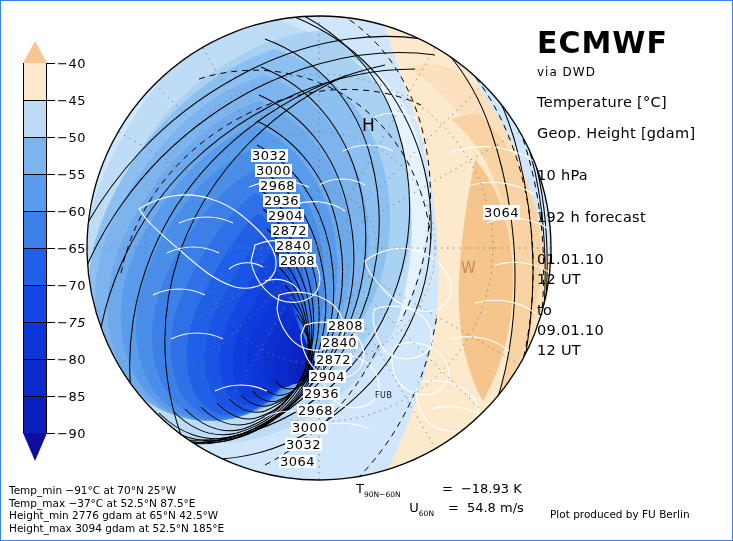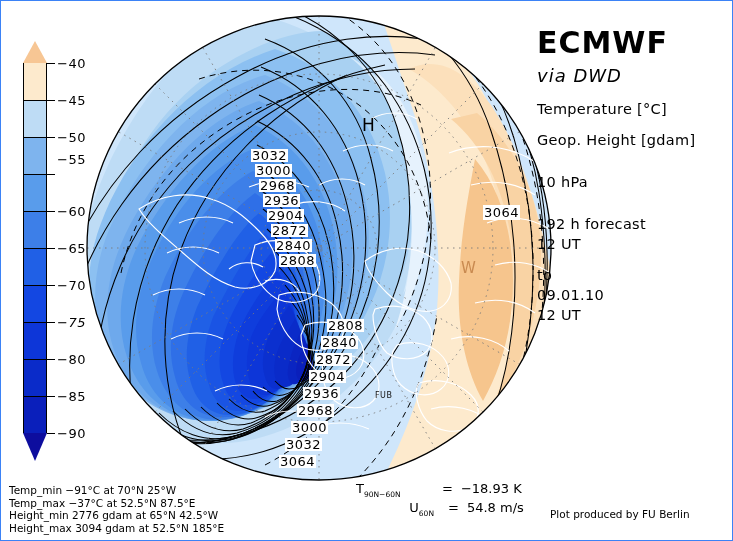--- a/index.html
+++ b/index.html
@@ -18,21 +18,21 @@
   .tlab{position:absolute;left:34px;font-size:13px;color:#000;transform:translateY(-50%);
         font-family:"DejaVu Sans",sans-serif;letter-spacing:.5px;white-space:nowrap;}
 
   
   #map{position:absolute;left:78px;top:8px;width:480px;height:478px;}
   #mapsvg{display:block;}
 
   
   #rpanel{position:absolute;left:536px;top:14px;width:196px;text-align:left;color:#000;}
   #rpanel .ecmwf{font-size:30px;font-weight:bold;letter-spacing:1px;margin-top:10px;font-family:"DejaVu Sans",sans-serif;}
-  #rpanel .via{font-size:18px;margin-top:5px;letter-spacing:1px;font-style:italic;}
+  #rpanel .via{font-size:12px;margin-top:5px;letter-spacing:1px;}
   #rpanel .ln{font-size:14.5px;margin-top:15px;letter-spacing:.3px;white-space:nowrap;}
   #rpanel .ln.big{margin-top:26px;}
   #rpanel .dt{font-size:14.5px;margin-top:4px;letter-spacing:.3px;}
 
   
   #stats{position:absolute;left:8px;bottom:6px;font-size:10.5px;line-height:12.5px;color:#000;
          font-family:"DejaVu Sans",sans-serif;white-space:nowrap;}
 
   
   #bvals{position:absolute;left:355px;bottom:20px;font-size:13px;color:#000;white-space:nowrap;}
@@ -62,21 +62,21 @@
         <div class="band" style="height: 37px; background: rgb(10, 31, 187);"></div>
       </div>
     <div id="cticks">
         <div class="tick" style="top: 0px;"></div>
         <div class="tlab" style="top: 0px;">−40</div>
         <div class="tick" style="top: 37px;"></div>
         <div class="tlab" style="top: 37px;">−45</div>
         <div class="tick" style="top: 74px;"></div>
         <div class="tlab" style="top: 74px; text-align: center;">−50</div>
         <div class="tick" style="top: 111px;"></div>
-        <div class="tlab" style="top: 96px; text-align: right;">−55</div>
+        <div class="tlab" style="top: 111px; text-align: right;">−55</div>
         <div class="tick" style="top: 148px;"></div>
         <div class="tlab" style="top: 148px;">−60</div>
         <div class="tick" style="top: 185px;"></div>
         <div class="tlab" style="top: 185px;">−65</div>
         <div class="tick" style="top: 222px;"></div>
         <div class="tlab" style="top: 222px;">−70</div>
         <div class="tick" style="top: 259px;"></div>
         <div class="tlab" style="top: 259px; font-style: italic;">−75</div>
         <div class="tick" style="top: 296px;"></div>
         <div class="tlab" style="top: 296px;">−80</div>
@@ -345,20 +345,21 @@
                 padding:0 1px;color:#000;letter-spacing:.5px;">3064</div>
   </div>
 
   <div id="rpanel">
     <div class="ecmwf">ECMWF</div>
     <div class="via">via DWD</div>
     <div class="ln">Temperature [°C]</div>
     <div class="ln">Geop. Height [gdam]</div>
     <div class="ln big">10 hPa</div>
     <div class="ln big">192 h forecast</div>
+    <div class="ln big">01.01.10</div>
     <div class="dt">12 UT</div>
     <div class="ln">to</div>
     <div class="dt">09.01.10</div>
     <div class="dt">12 UT</div>
   </div>
 
   <div id="stats">
     <div>Temp_min −91°C at 70°N 25°W</div>
     <div>Temp_max −37°C at 52.5°N 87.5°E</div>
     <div>Height_min 2776 gdam at 65°N 42.5°W</div>

